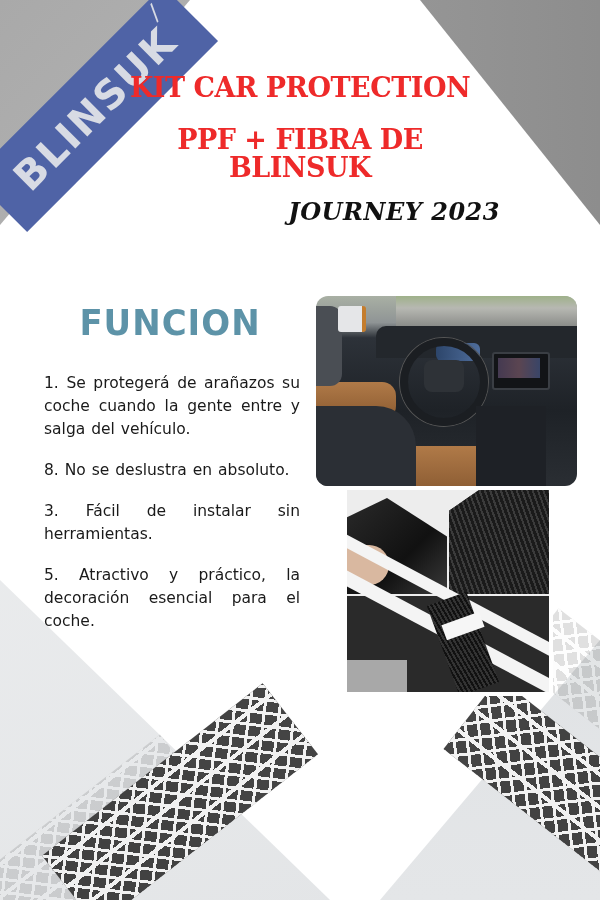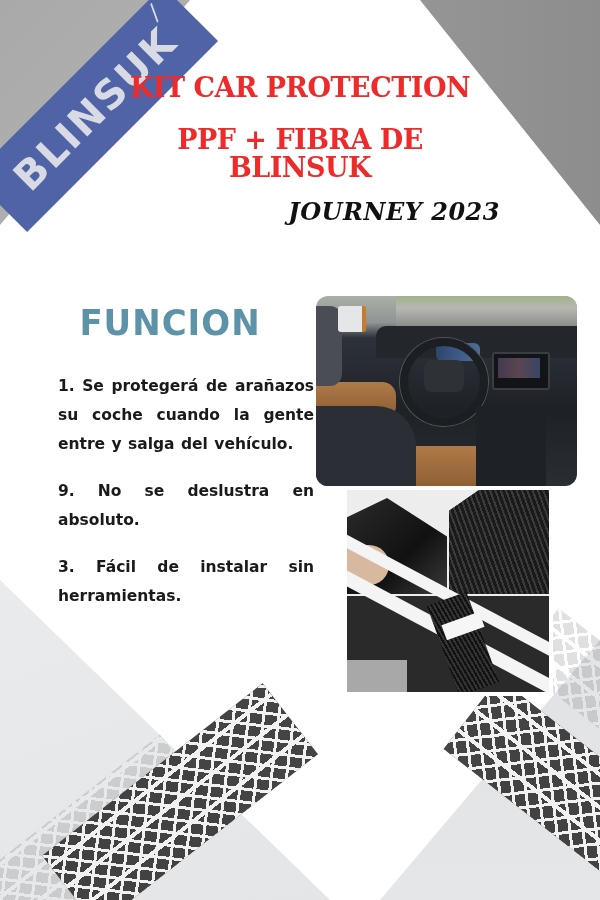--- a/index.html
+++ b/index.html
@@ -81,22 +81,22 @@
       color: #111; font-size: 24px; letter-spacing: 0.5px;
     }
     .section-heading {
       position: absolute; left: 60px; top: 302px; width: 220px; text-align: center;
       font-family: "DejaVu Sans", sans-serif; font-weight: bold;
       color: #5d93a8; font-size: 34px; letter-spacing: 1px;
       transform: scaleY(1.05);
     }
     .features {
       position: absolute; left: 44px; top: 372px; width: 256px;
-      font-family: "DejaVu Sans", sans-serif; font-weight: bold; font-size: 15.5px;
-      color: #1a1a1a; line-height: 29px; margin-left: 14px;
+      font-family: "DejaVu Sans", sans-serif; font-weight: normal; font-size: 15.5px;
+      color: #1a1a1a; line-height: 23px;
     }
     .feature {
       text-align: justify; text-align-last: left; margin: 0 0 18px 0;
       word-spacing: 1px;
     }
     
     .photo-interior {
       position: absolute; left: 316px; top: 296px; width: 261px; height: 190px;
       border-radius: 12px; overflow: hidden;
       background: linear-gradient(180deg, #a9b0a4 0%, #8f9495 14%, #2d3239 22%, #1e2227 60%, #2a2e33 100%);
@@ -174,22 +174,23 @@
 
 <div class="title" style="top:68px;">KIT CAR PROTECTION</div>
 <div class="title" style="top:120px;">PPF + FIBRA DE</div>
 <div class="title" style="top:148px;">BLINSUK</div>
 <div class="subtitle">JOURNEY  2023</div>
 
 <div class="section-heading">FUNCION</div>
 
 <div class="features">
   <p class="feature">1. Se protegerá de arañazos su coche cuando la gente entre y salga del vehículo.</p>
-  <p class="feature">9. No se deslustra en absoluto.</p>
+  <p class="feature">8. No se deslustra en absoluto.</p>
   <p class="feature">3. Fácil de instalar sin herramientas.</p>
+  <p class="feature">5. Atractivo y práctico, la decoración esencial para el coche.</p>
 </div>
 
 <div class="photo-interior">
   <div class="pi-window"></div>
   <div class="pi-dash"></div>
   <div class="pi-cluster"></div>
   <div class="pi-hub"></div>
   <div class="pi-wheel"></div>
   <div class="pi-screen"></div>
   <div class="pi-screen-in"></div>

